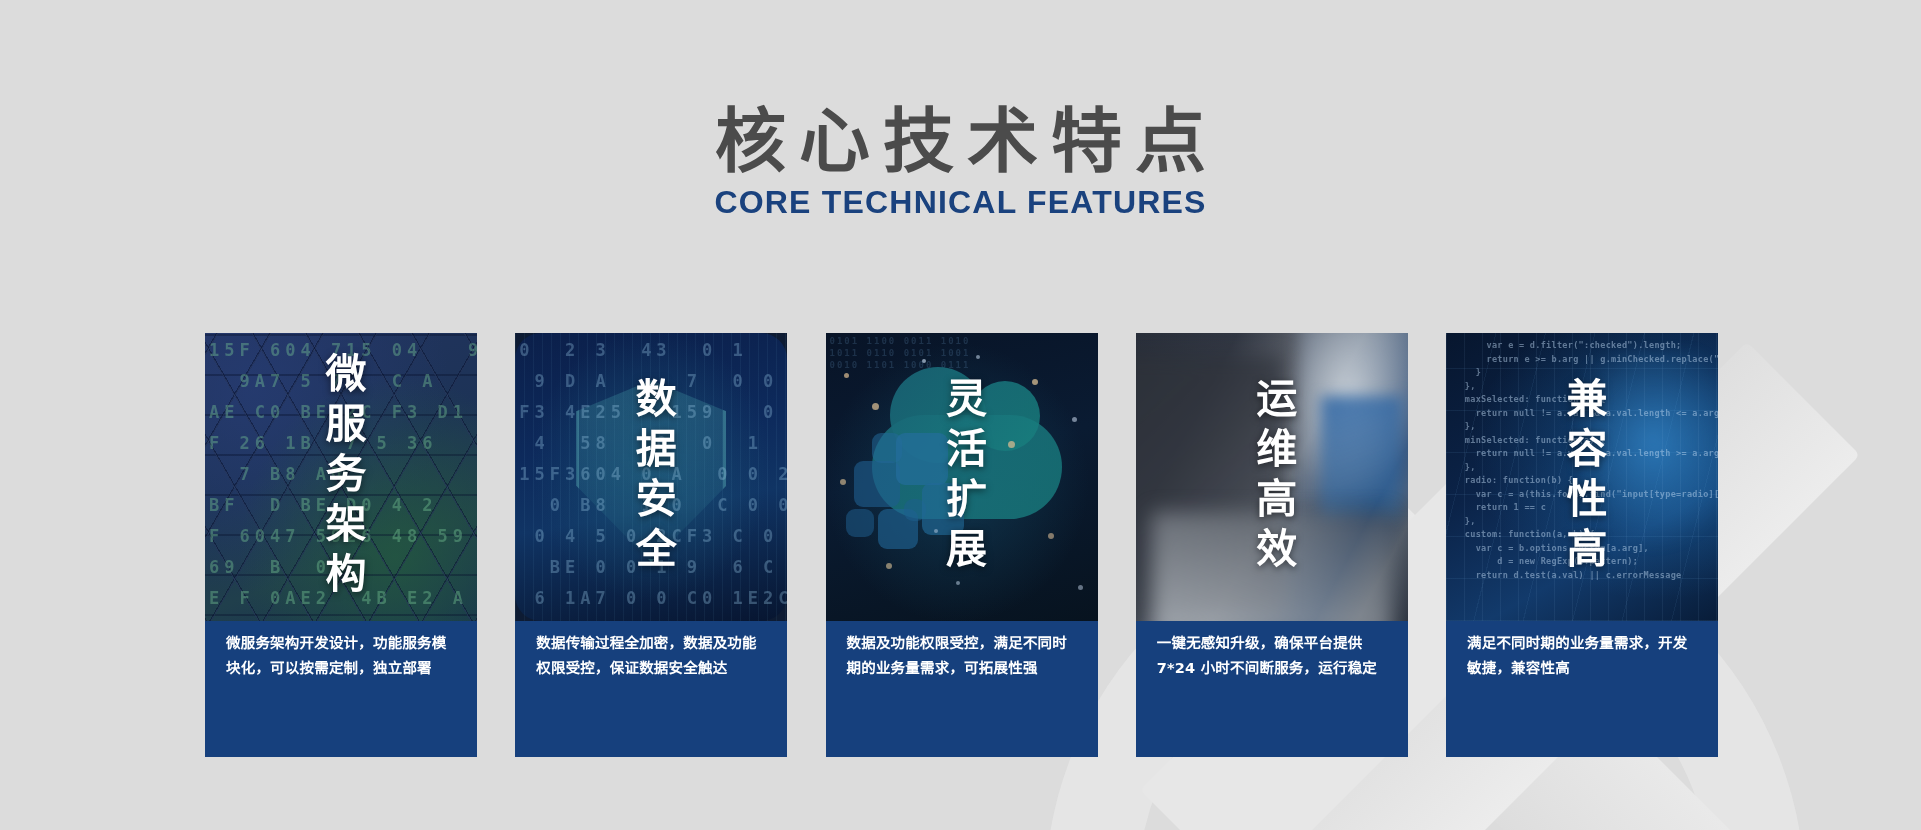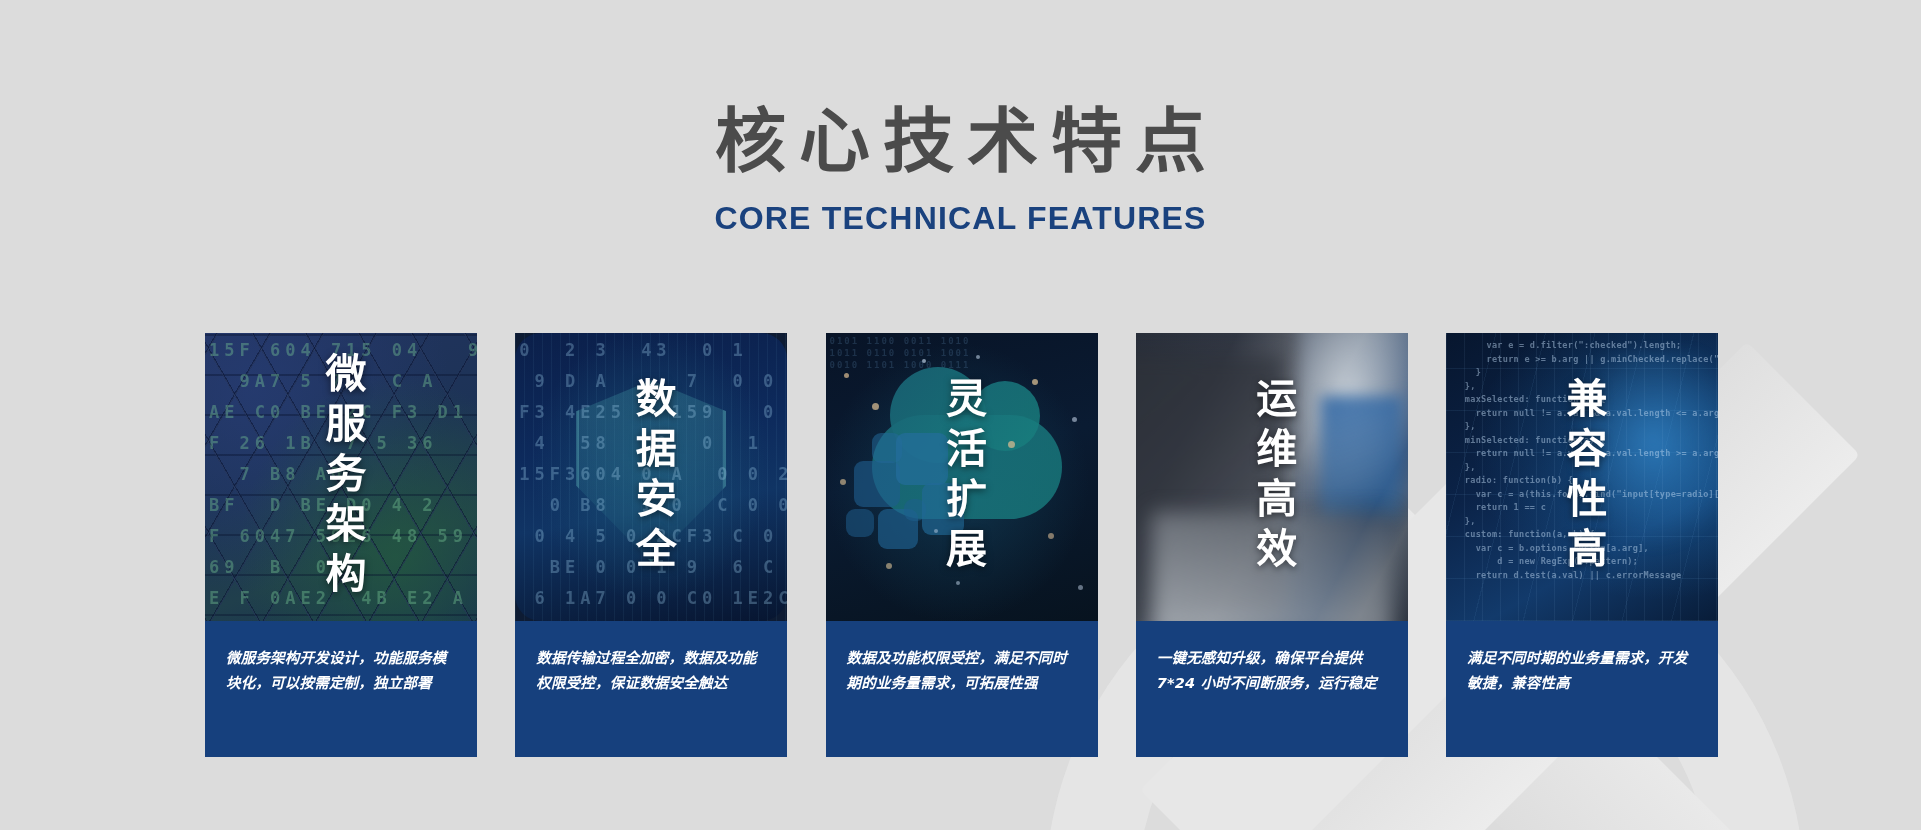--- a/index.html
+++ b/index.html
@@ -71,21 +71,21 @@
   #page-title {
     font-size: 71px;
     font-weight: 700;
     color: #4b4b4b;
     letter-spacing: 13px;
     line-height: 1.08;
     text-indent: 13px;
     font-family: "DejaVu Sans", "Liberation Sans", sans-serif;
   }
   #page-subtitle {
-    margin-top: 19px;
+    margin-top: 3px;
     font-size: 32px;
     font-weight: 700;
     color: #1a427e;
     letter-spacing: 1.2px;
     font-family: "Liberation Sans", sans-serif;
     text-align: center;
   }
 
   
   #cards {
@@ -128,22 +128,21 @@
     font-size: 41px;
     font-weight: 700;
     letter-spacing: 9px;
     line-height: 1.12;
     text-shadow: 0 2px 7px rgba(0,0,0,.55);
     font-family: "DejaVu Serif", "Liberation Serif", serif;
   }
   .card-foot {
     flex: 1 1 auto;
     background: #16407d;
-    padding: 25px 21px 0 21px;
-    font-style: italic;
+    padding: 10px 21px 0 21px;
   }
   .card-caption {
     color: #ffffff;
     font-size: 14.5px;
     font-weight: 700;
     line-height: 1.72;
     letter-spacing: .2px;
     font-family: "DejaVu Sans", "Liberation Sans", sans-serif;
   }
 

